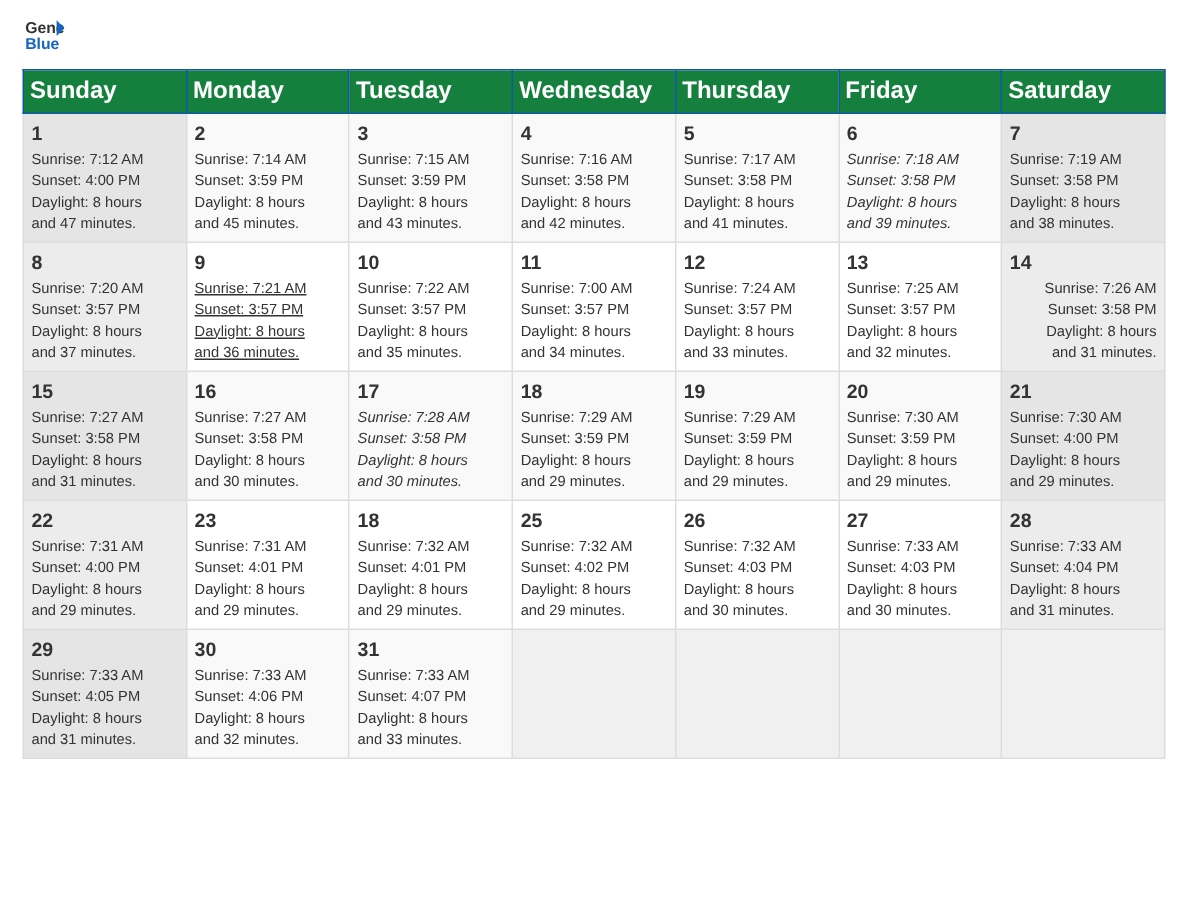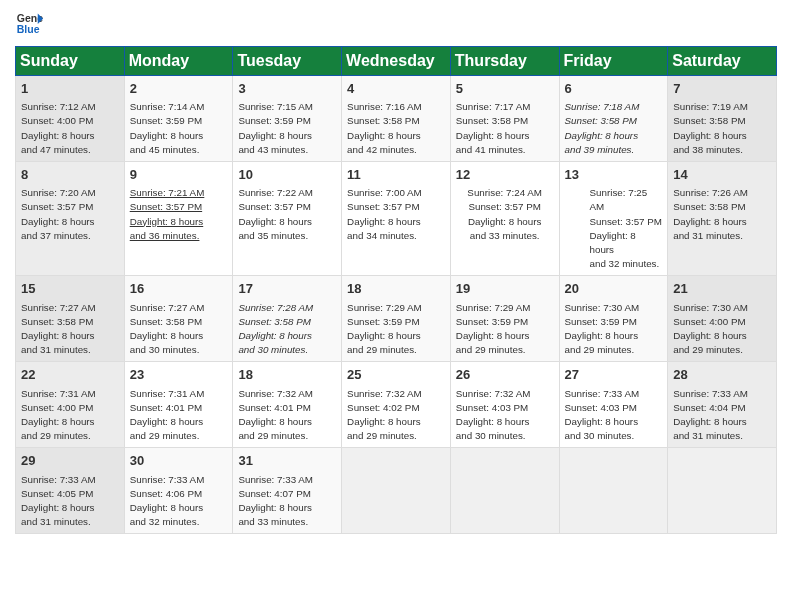--- a/index.html
+++ b/index.html
@@ -199,35 +199,35 @@
           </td>
           <td>
             <span class="day-num">11</span>
             <div class="day-info" style="white-space: pre-line;">Sunrise: 7:00 AM
 Sunset: 3:57 PM
 Daylight: 8 hours
 and 34 minutes.</div>
           </td>
           <td>
             <span class="day-num">12</span>
-            <div class="day-info" style="white-space: pre-line; text-align: center;">Sunrise: 7:24 AM
+            <div class="day-info" style="white-space: pre-line;">Sunrise: 7:24 AM
 Sunset: 3:57 PM
 Daylight: 8 hours
 and 33 minutes.</div>
           </td>
           <td>
             <span class="day-num">13</span>
-            <div class="day-info" style="white-space: pre-line; margin-left: 25px;">Sunrise: 7:25 AM
+            <div class="day-info" style="white-space: pre-line;">Sunrise: 7:25 AM
 Sunset: 3:57 PM
 Daylight: 8 hours
 and 32 minutes.</div>
           </td>
           <td>
             <span class="day-num">14</span>
-            <div class="day-info" style="white-space: pre-line;">Sunrise: 7:26 AM
+            <div class="day-info" style="white-space: pre-line; text-align: right;">Sunrise: 7:26 AM
 Sunset: 3:58 PM
 Daylight: 8 hours
 and 31 minutes.</div>
           </td>
         </tr>
         <tr>
           <td>
             <span class="day-num">15</span>
             <div class="day-info" style="white-space: pre-line;">Sunrise: 7:27 AM
 Sunset: 3:58 PM

